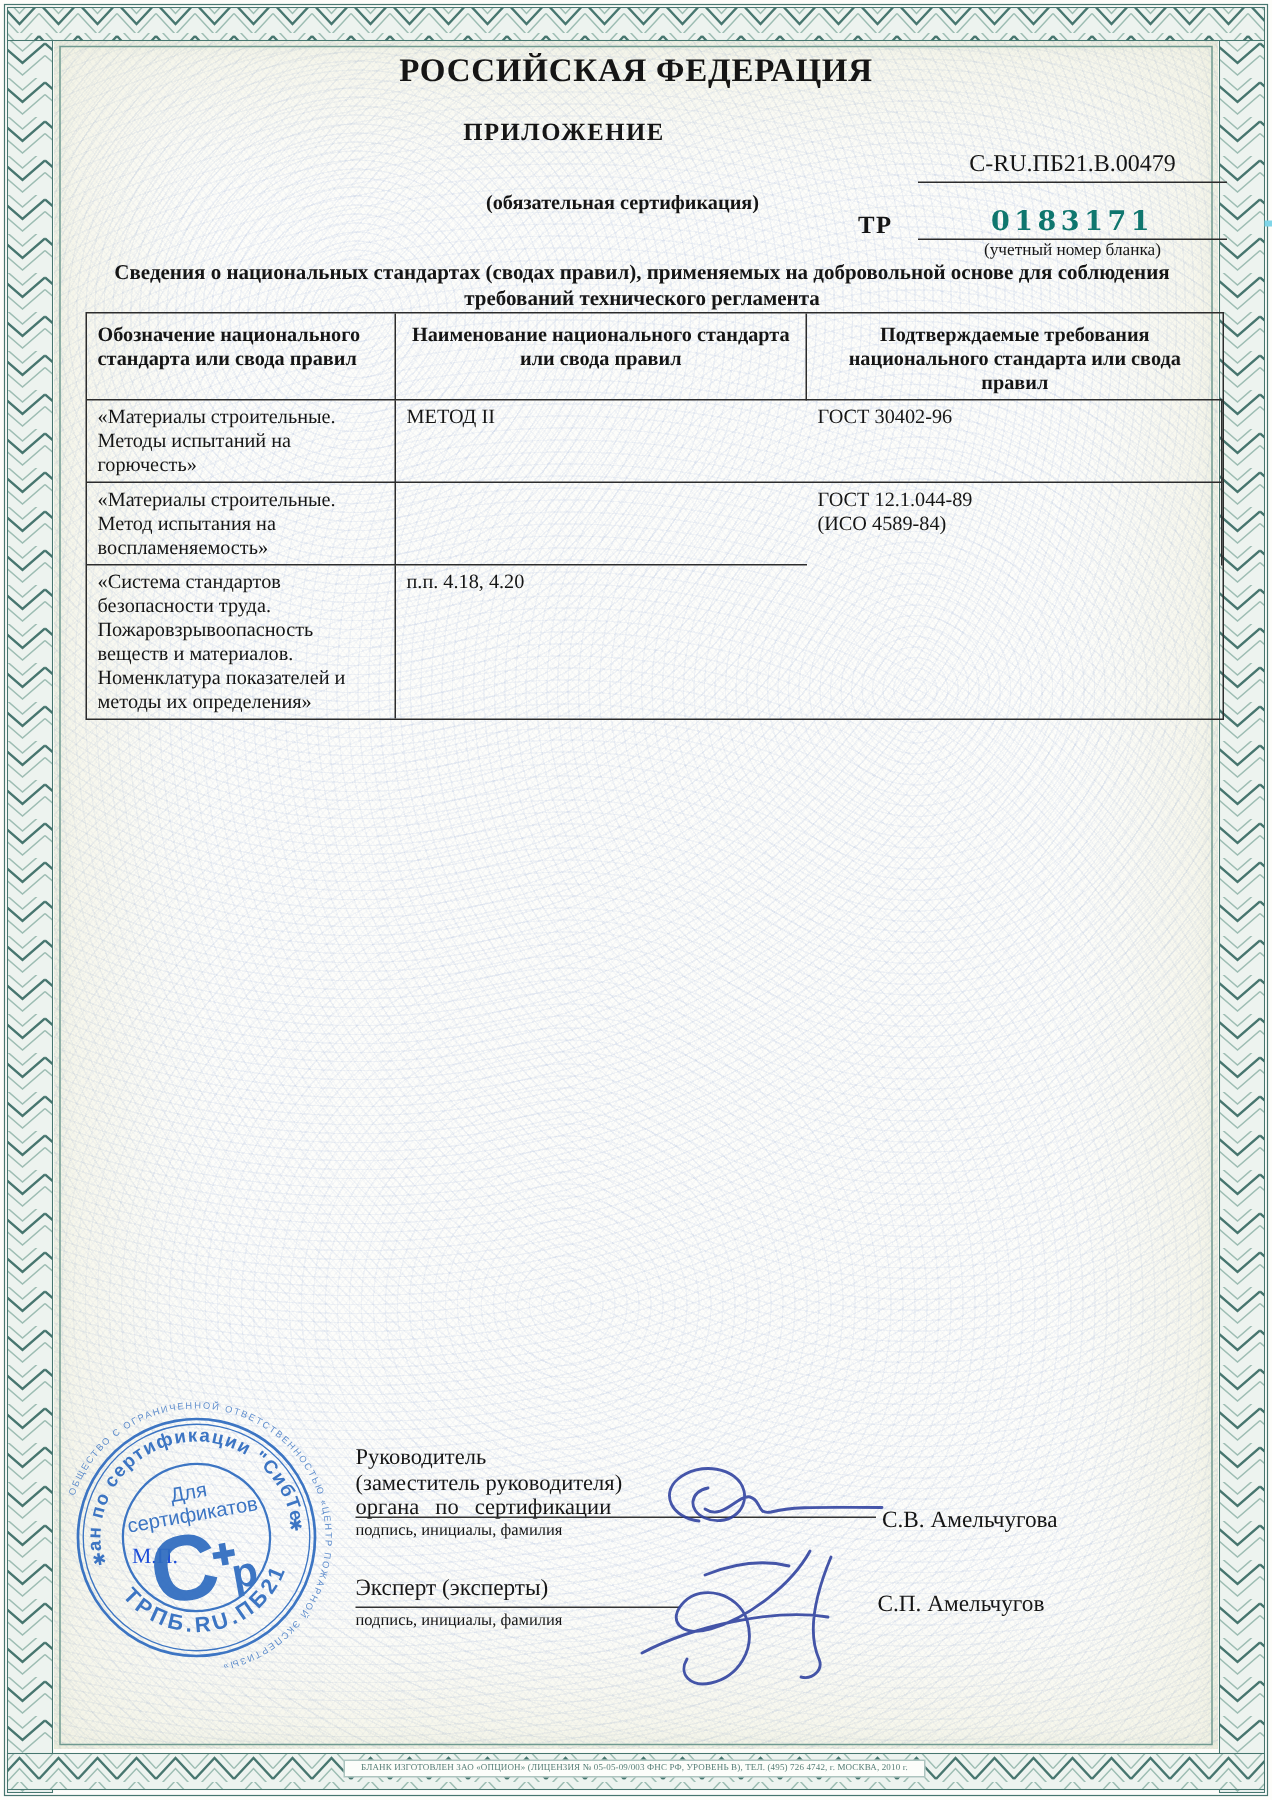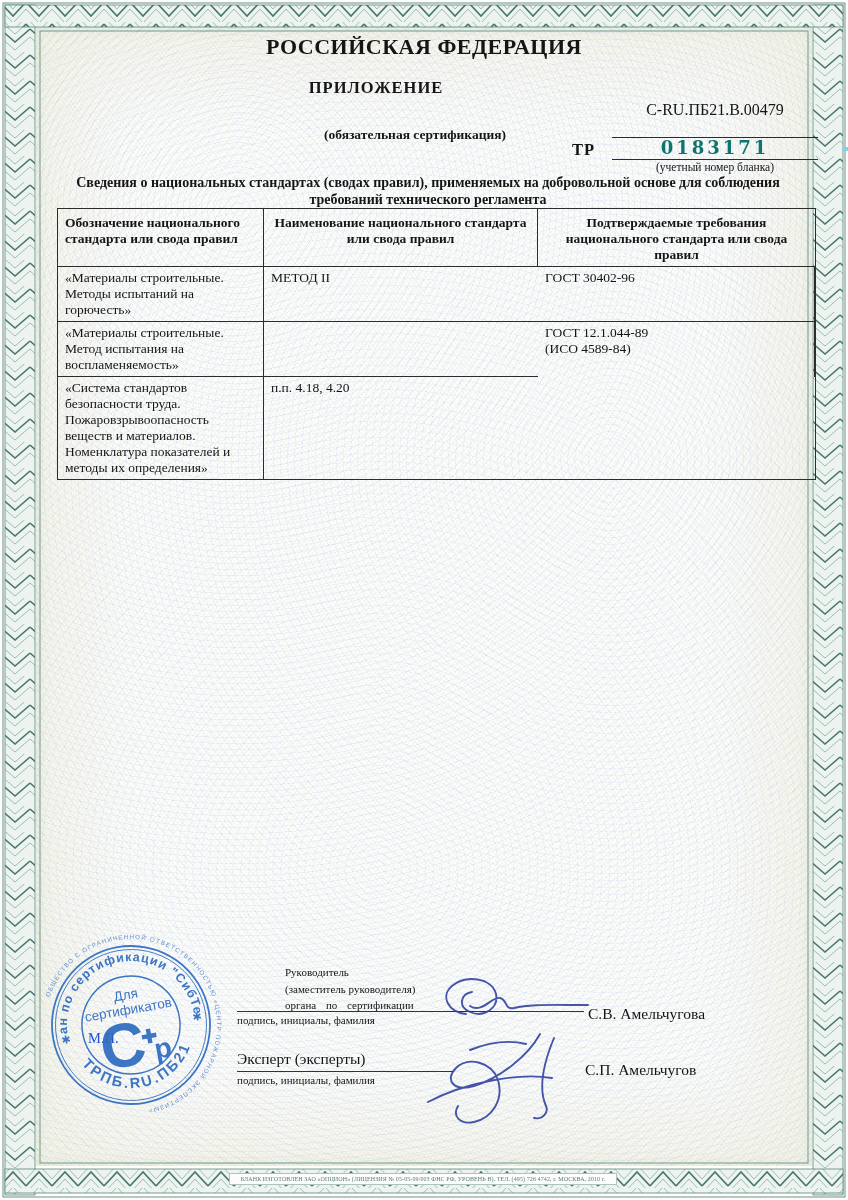--- a/index.html
+++ b/index.html
@@ -20,21 +20,21 @@
 
   .border-svg{position:absolute;left:0;top:0;z-index:2;}
   .content{position:absolute;inset:0;z-index:3;color:#151515;border-radius:14px;}
   .abs{position:absolute;}
 
   
   .t-country{left:40px;top:34px;width:768px;text-align:center;font-size:22px;font-weight:bold;letter-spacing:.5px;}
   .t-attach{left:40px;top:78px;width:672px;text-align:center;font-size:16.5px;font-weight:bold;letter-spacing:1px;}
   .t-certline{left:126px;top:99px;font-size:21.5px;font-weight:bold;white-space:nowrap;}
   .t-nosign{margin-left:22px;}
-  .cert-num{left:612px;top:101px;width:206px;text-align:center;font-size:16px;border-bottom:1.5px solid #2b2b2b;padding-bottom:18px;}
+  .cert-num{left:612px;top:101px;width:206px;text-align:center;font-size:16px;border-bottom:1.5px solid #2b2b2b;padding-bottom:2px;}
   .t-mandatory{left:240px;top:127px;width:350px;text-align:center;font-size:13.5px;font-weight:bold;}
   .tr-label{left:572px;top:140px;font-size:16.5px;font-weight:bold;letter-spacing:1px;}
   .blank-num{left:612px;top:137px;width:206px;text-align:center;font-size:18px;font-weight:bold;
     font-family:"DejaVu Serif",serif;color:#0f766e;letter-spacing:3px;border-bottom:1.2px solid #2b2b2b;padding-bottom:1px;}
   .blank-cap{left:612px;top:161px;width:206px;text-align:center;font-size:11.5px;}
 
   .intro{left:72px;top:175px;width:712px;text-align:center;font-size:14px;line-height:16.5px;font-weight:bold;}
 
   
   .tbl{left:57px;top:208px;width:757px;display:grid;grid-template-columns:206px 274px 277px;
@@ -42,21 +42,21 @@
     border:1.4px solid #2c2c2c;background:rgba(255,255,255,0.0);}
   .tbl .c{border-right:1px solid #2c2c2c;border-bottom:1px solid #2c2c2c;padding:3px 7px;
     font-size:13.5px;line-height:16px;}
   .tbl .c.last{border-right:none;}
   .tbl .c.brow{border-bottom:none;}
   .tbl .hc{font-weight:bold;text-align:center;padding-top:6px;}
   .tbl .hc.hleft{text-align:left;}
   .pre{white-space:pre-line;}
 
   
-  .role-head{left:237px;top:964px;font-size:11px;line-height:16.5px;margin-left:48px;}
+  .role-head{left:237px;top:964px;font-size:15px;line-height:16.5px;}
   .role-head .wide{word-spacing:7px;}
   .rule1{left:237px;top:1011px;width:347px;border-top:1.1px solid #333;}
   .cap1{left:237px;top:1014px;font-size:11px;}
   .name1{left:588px;top:1005px;font-size:15.5px;}
   .role-exp{left:237px;top:1050px;font-size:15.5px;}
   .rule2{left:237px;top:1071px;width:216px;border-top:1.1px solid #333;}
   .cap2{left:237px;top:1074px;font-size:11px;}
   .name2{left:585px;top:1061px;font-size:15.5px;}
   .mp{left:88px;top:1030px;font-size:14.5px;color:#1d4ed8;z-index:5;}
 

